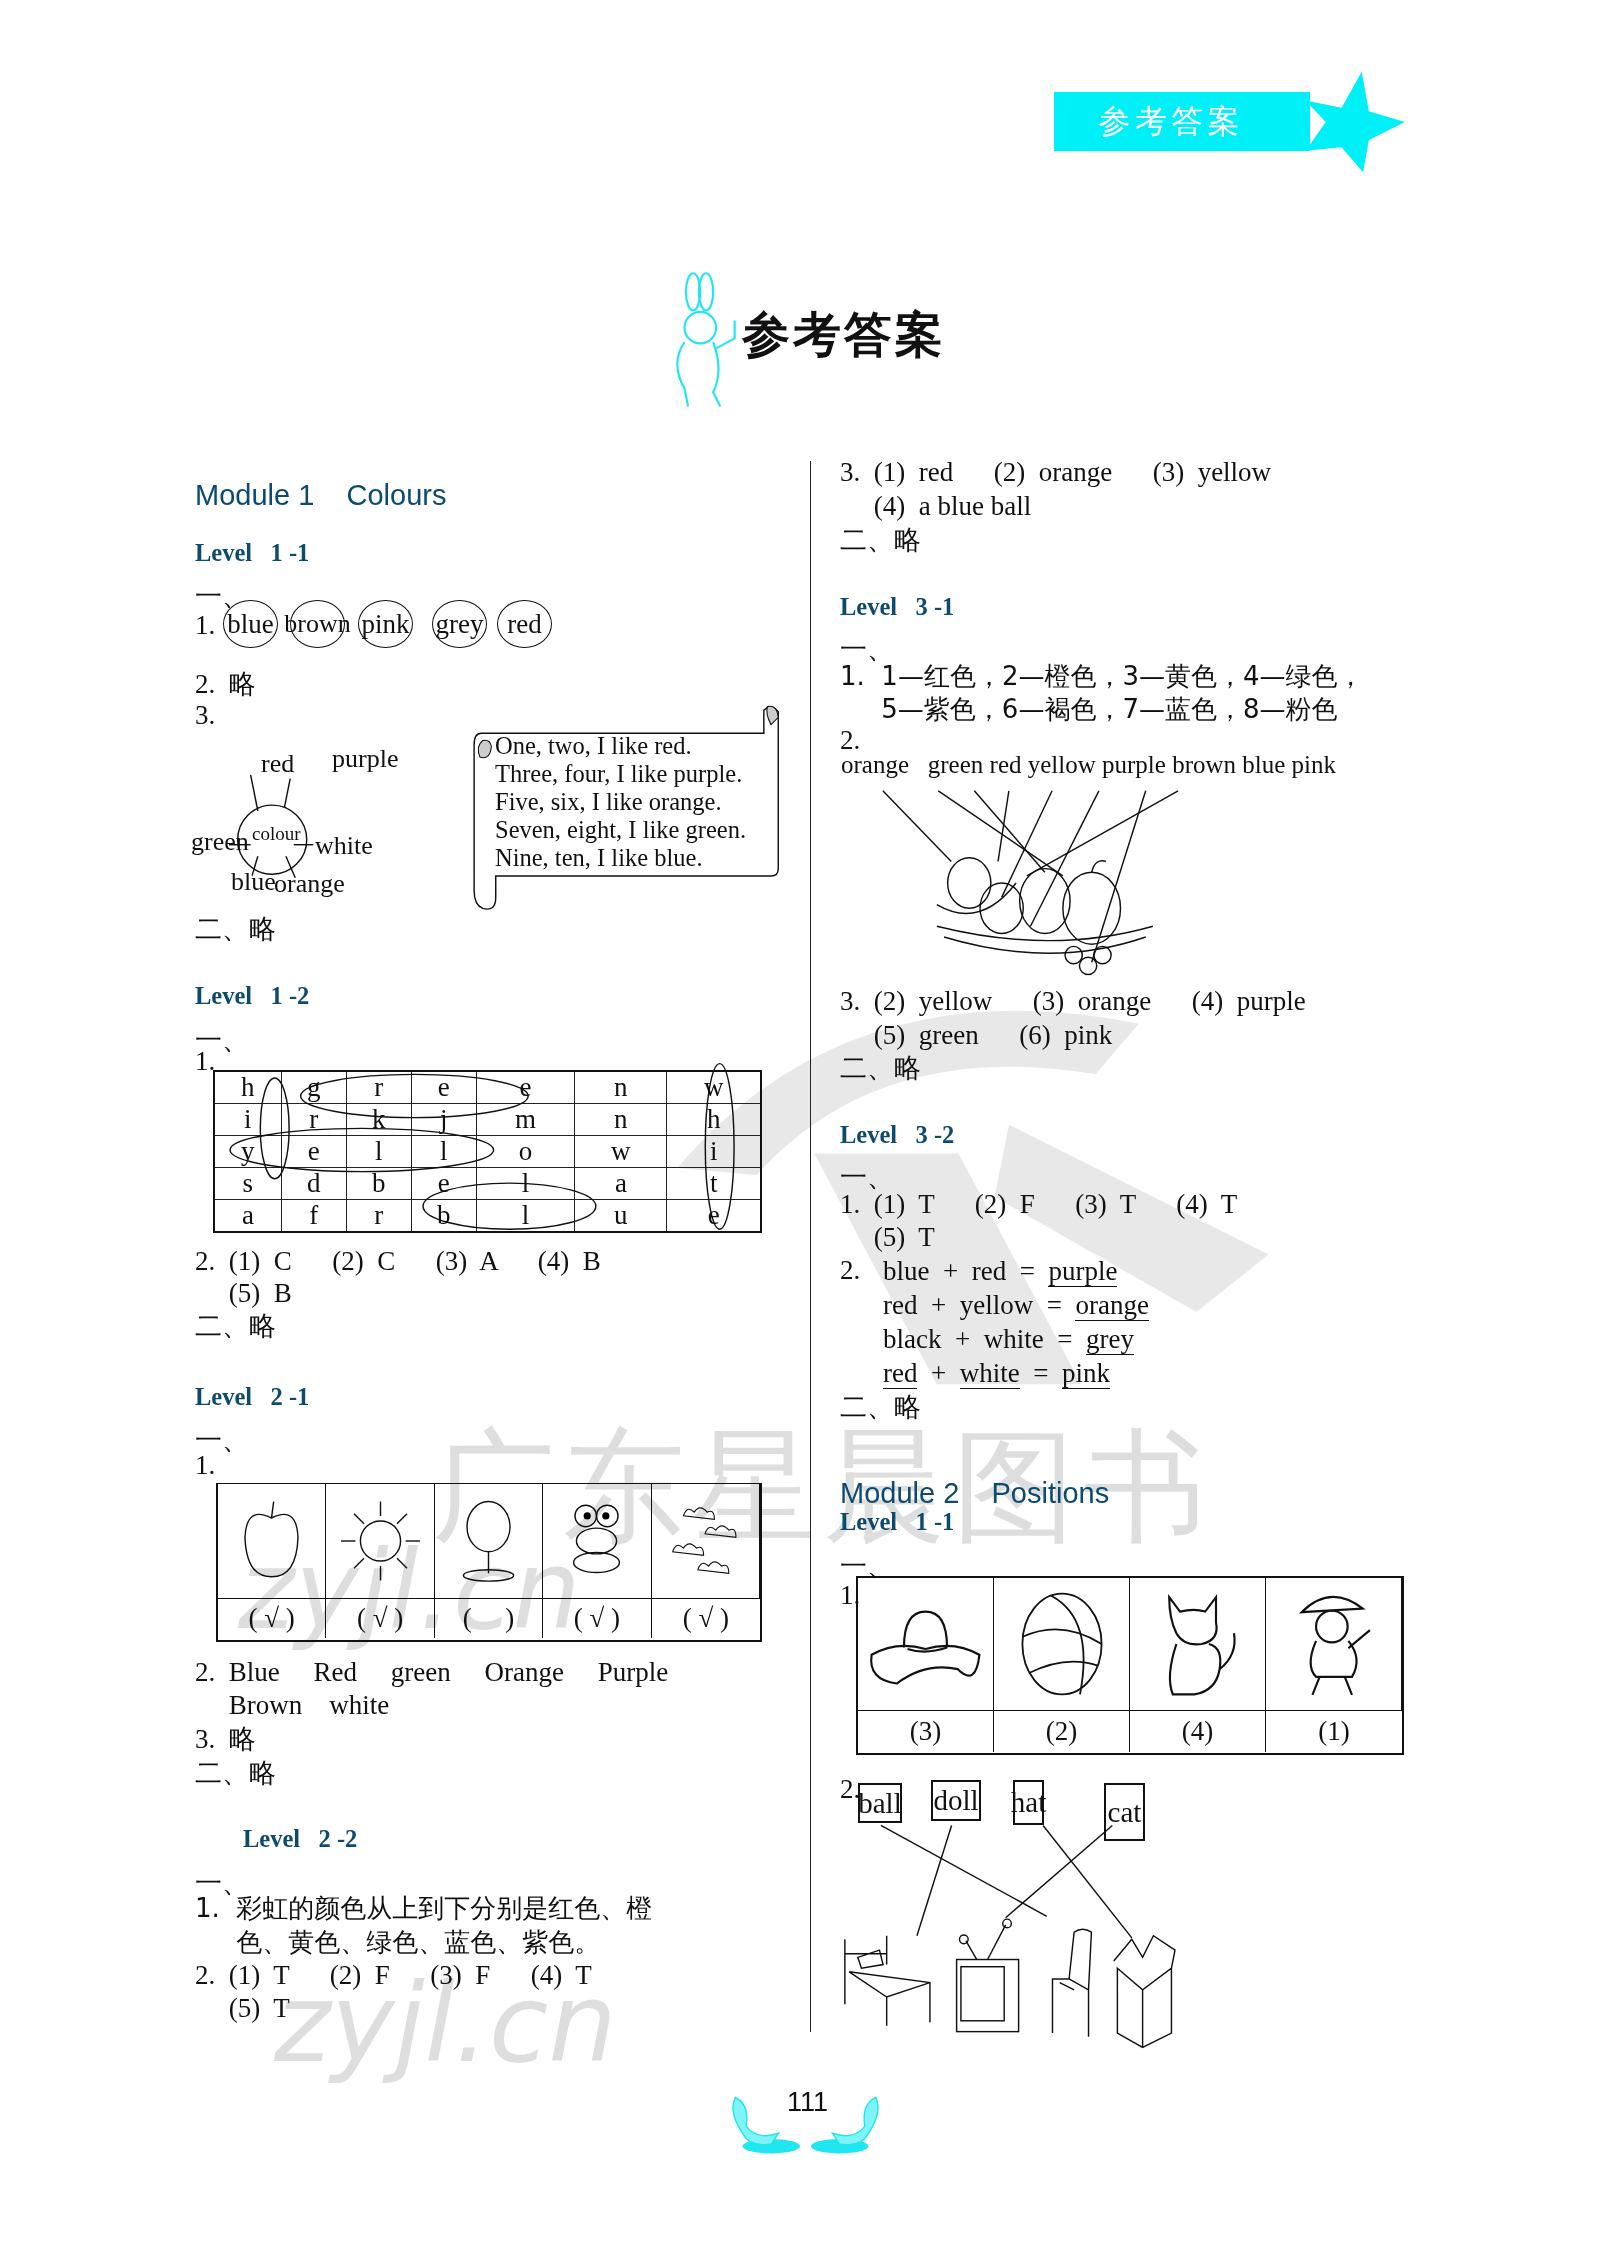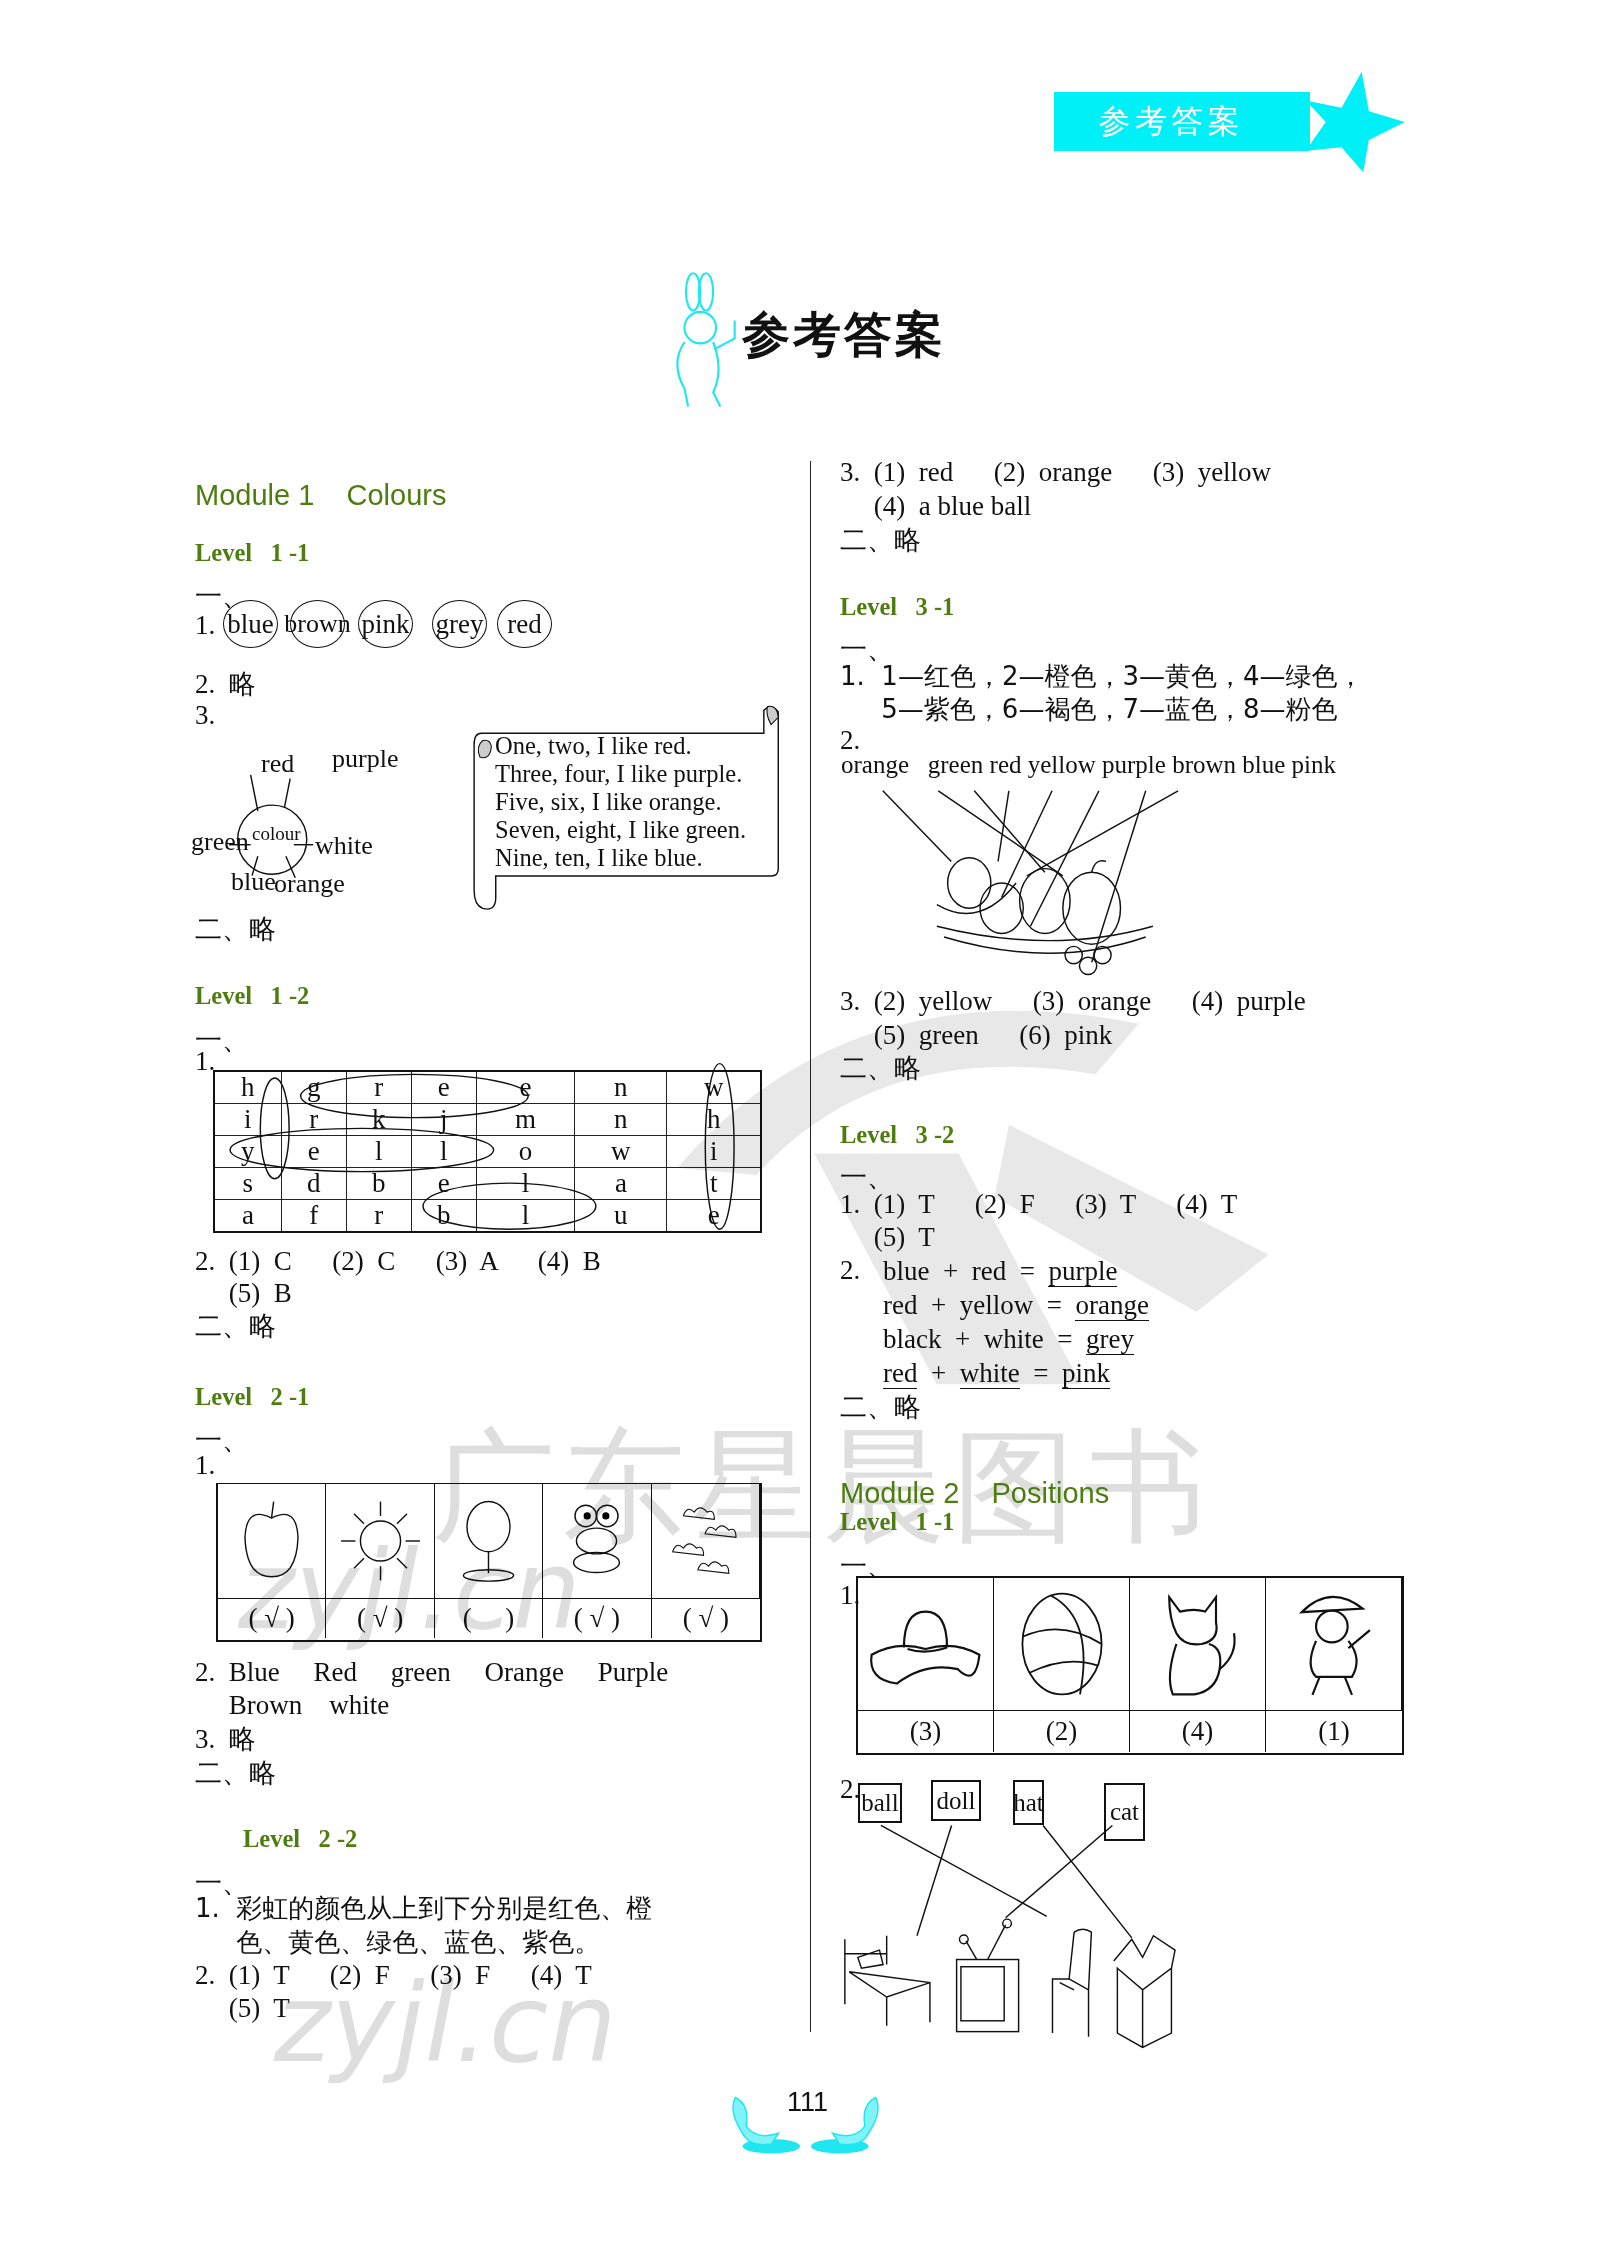--- a/index.html
+++ b/index.html
@@ -1,31 +1,31 @@
 <!DOCTYPE html>
 <html style="font-size:11.5px"><head>
 <meta charset="utf-8">
 <style>
   html,body{margin:0;padding:0;background:#fff;}
   body{width:1623px;height:2261px;position:relative;overflow:hidden;
        font-family:"Liberation Serif","DejaVu Serif",serif;color:#111;}
   .abs{position:absolute;}
-  .cyan{color:#4d7c0f;}
+  .cyan{color:#0c4a6e;}
   .mod{font-family:"Liberation Sans","DejaVu Sans",sans-serif;font-size:29px;white-space:pre;}
   .lvl{font-family:"Liberation Serif","DejaVu Serif",serif;font-weight:bold;font-size:24.5px;white-space:pre;}
   .txt{font-size:27px;white-space:pre;line-height:33px;}
   .wm{position:absolute;color:rgba(0,0,0,0.13);font-family:"DejaVu Sans",sans-serif;pointer-events:none;}
   
   .banner{position:absolute;left:1054px;top:92px;width:256px;height:59px;background:#00f0f8;
           color:#fff;font-family:"DejaVu Sans",sans-serif;font-size:32px;display:flex;align-items:center;
           justify-content:center;letter-spacing:4.3px;padding-right:21.6px;box-sizing:border-box;}
   .oval{position:absolute;border:1.8px solid #111;border-radius:50%;display:flex;align-items:center;justify-content:center;font-size:27px;box-sizing:border-box;}
   table.grid{border-collapse:collapse;position:absolute;}
   table.grid td{border:1.1px solid #222;text-align:center;font-size:27px;padding:0;}
-  .box{position:absolute;border:2.2px solid #111;display:flex;align-items:center;justify-content:center;font-size:25px;box-sizing:border-box;}
+  .box{position:absolute;border:2.2px solid #111;display:flex;align-items:center;justify-content:center;font-size:29px;box-sizing:border-box;}
   .cell-table{position:absolute;border:2.2px solid #111;display:grid;box-sizing:border-box;}
   .cell{border-right:1.4px solid #111;box-sizing:border-box;display:flex;align-items:center;justify-content:center;}
   .cell:last-child{border-right:none;}
   .ul{border-bottom:1.4px solid #111;}
   .divider{position:absolute;left:810px;top:461px;width:1.4px;height:1571px;background:#222;}
 </style>
 </head>
 <body>
 
 <div class="wm" style="left:432px;top:1406px;font-size:123px;letter-spacing:7.2px;">广东星晨图书</div>

